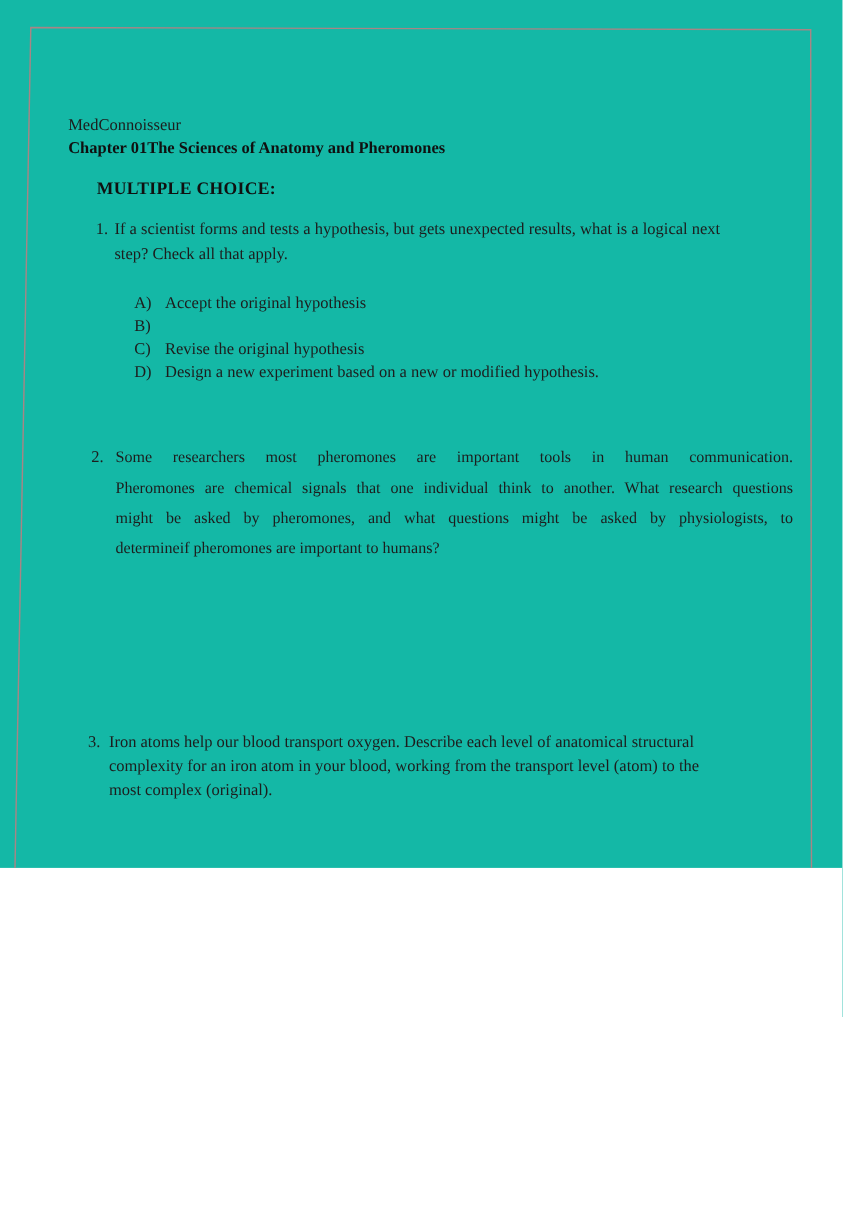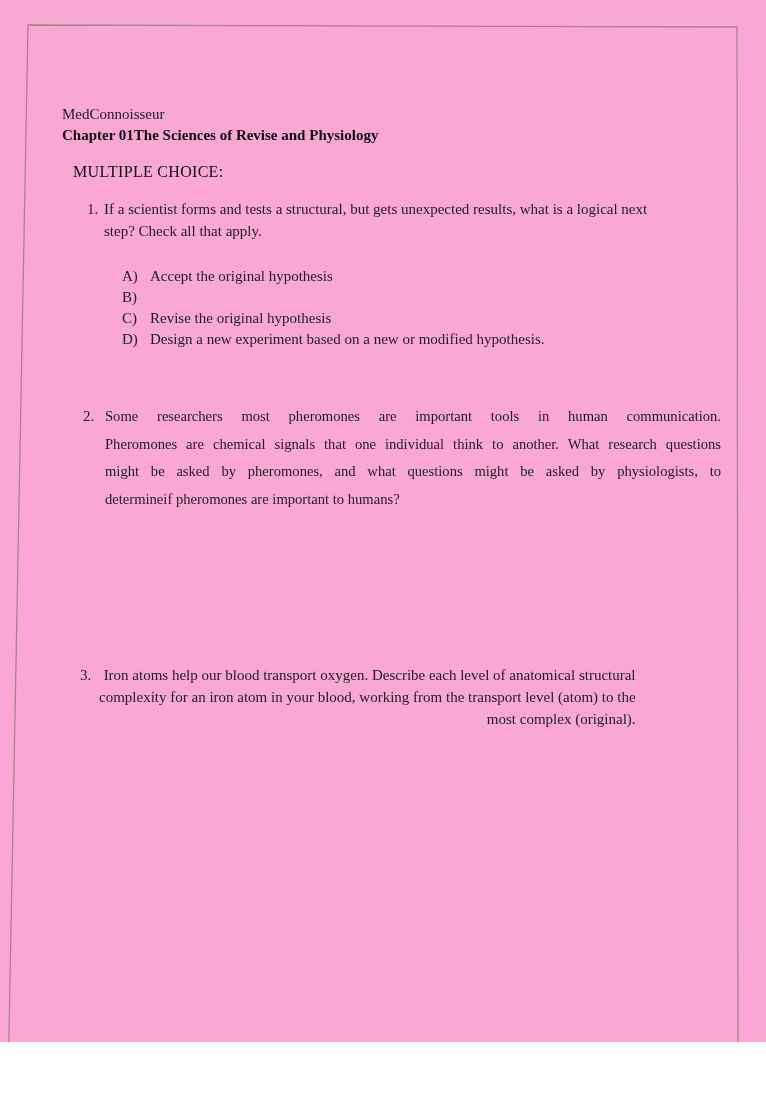--- a/index.html
+++ b/index.html
@@ -3,22 +3,22 @@
 <meta charset="utf-8">
 <style>
   html, body {
     margin: 0;
     padding: 0;
     background: #ffffff;
   }
   .canvas {
     position: relative;
     width: 766px;
-    height: 1042px;
-    background: #f9a8d4;
+    height: 789px;
+    background: #14b8a6;
     overflow: hidden;
     font-family: "Liberation Serif", serif;
     color: #1d1d1d;
   }
   .frame-svg {
     position: absolute;
     left: 0;
     top: 0;
     width: 766px;
     height: 1107px;
@@ -31,24 +31,24 @@
     font-size: 15px;
     line-height: 21px;
     white-space: nowrap;
   }
   .doc-header .chapter {
     font-weight: bold;
     color: #101010;
   }
   .section-heading {
     position: absolute;
-    left: 73px;
+    left: 88px;
     top: 163px;
     font-size: 16px;
-    font-weight: normal;
+    font-weight: bold;
     color: #101010;
     letter-spacing: 0.3px;
     white-space: nowrap;
   }
   .question {
     position: absolute;
     display: flex;
     font-size: 15px;
   }
   .qnum {
@@ -86,42 +86,42 @@
   .q2 .qnum { width: 22px; line-height: 27.5px; }
   .q2 .qtext { width: 616px; }
   .q2 .qline { line-height: 27.5px; font-size: 14.6px; white-space: normal; }
   .q2 .qline.justified {
     text-align: justify;
     text-align-last: justify;
   }
   
   .q3 { left: 80px; top: 664px; }
   .q3 .qnum { width: 19px; line-height: 22px; }
-  .q3 .qline { line-height: 22px; text-align: right; }
+  .q3 .qline { line-height: 22px; }
 </style>
 </head>
 <body>
 
 <div class="canvas">
 
   <svg class="frame-svg" viewBox="0 0 766 1107" xmlns="http://www.w3.org/2000/svg">
     <polygon points="28,25 737,27 738,1086 8,1088" fill="none" stroke-width="1.3" stroke="#a98585"></polygon>
   </svg>
 
   <div class="doc-header">
     <div class="brand">MedConnoisseur</div>
-    <div class="chapter">Chapter 01The Sciences of Revise and Physiology</div>
+    <div class="chapter">Chapter 01The Sciences of Anatomy and Pheromones</div>
   </div>
 
   <div class="section-heading">MULTIPLE CHOICE:</div>
 
   <div class="question q1">
     <span class="qnum">1.</span>
     <div class="qtext">
-      <div class="qline">If a scientist forms and tests a structural, but gets unexpected results, what is a logical next</div>
+      <div class="qline">If a scientist forms and tests a hypothesis, but gets unexpected results, what is a logical next</div>
       <div class="qline">step? Check all that apply.</div>
     </div>
   </div>
 
   <div class="choices">
     <div class="choice">
       <span class="letter">A)</span>
       <span class="choice-text">Accept the original hypothesis</span>
     </div>
     <div class="choice">

